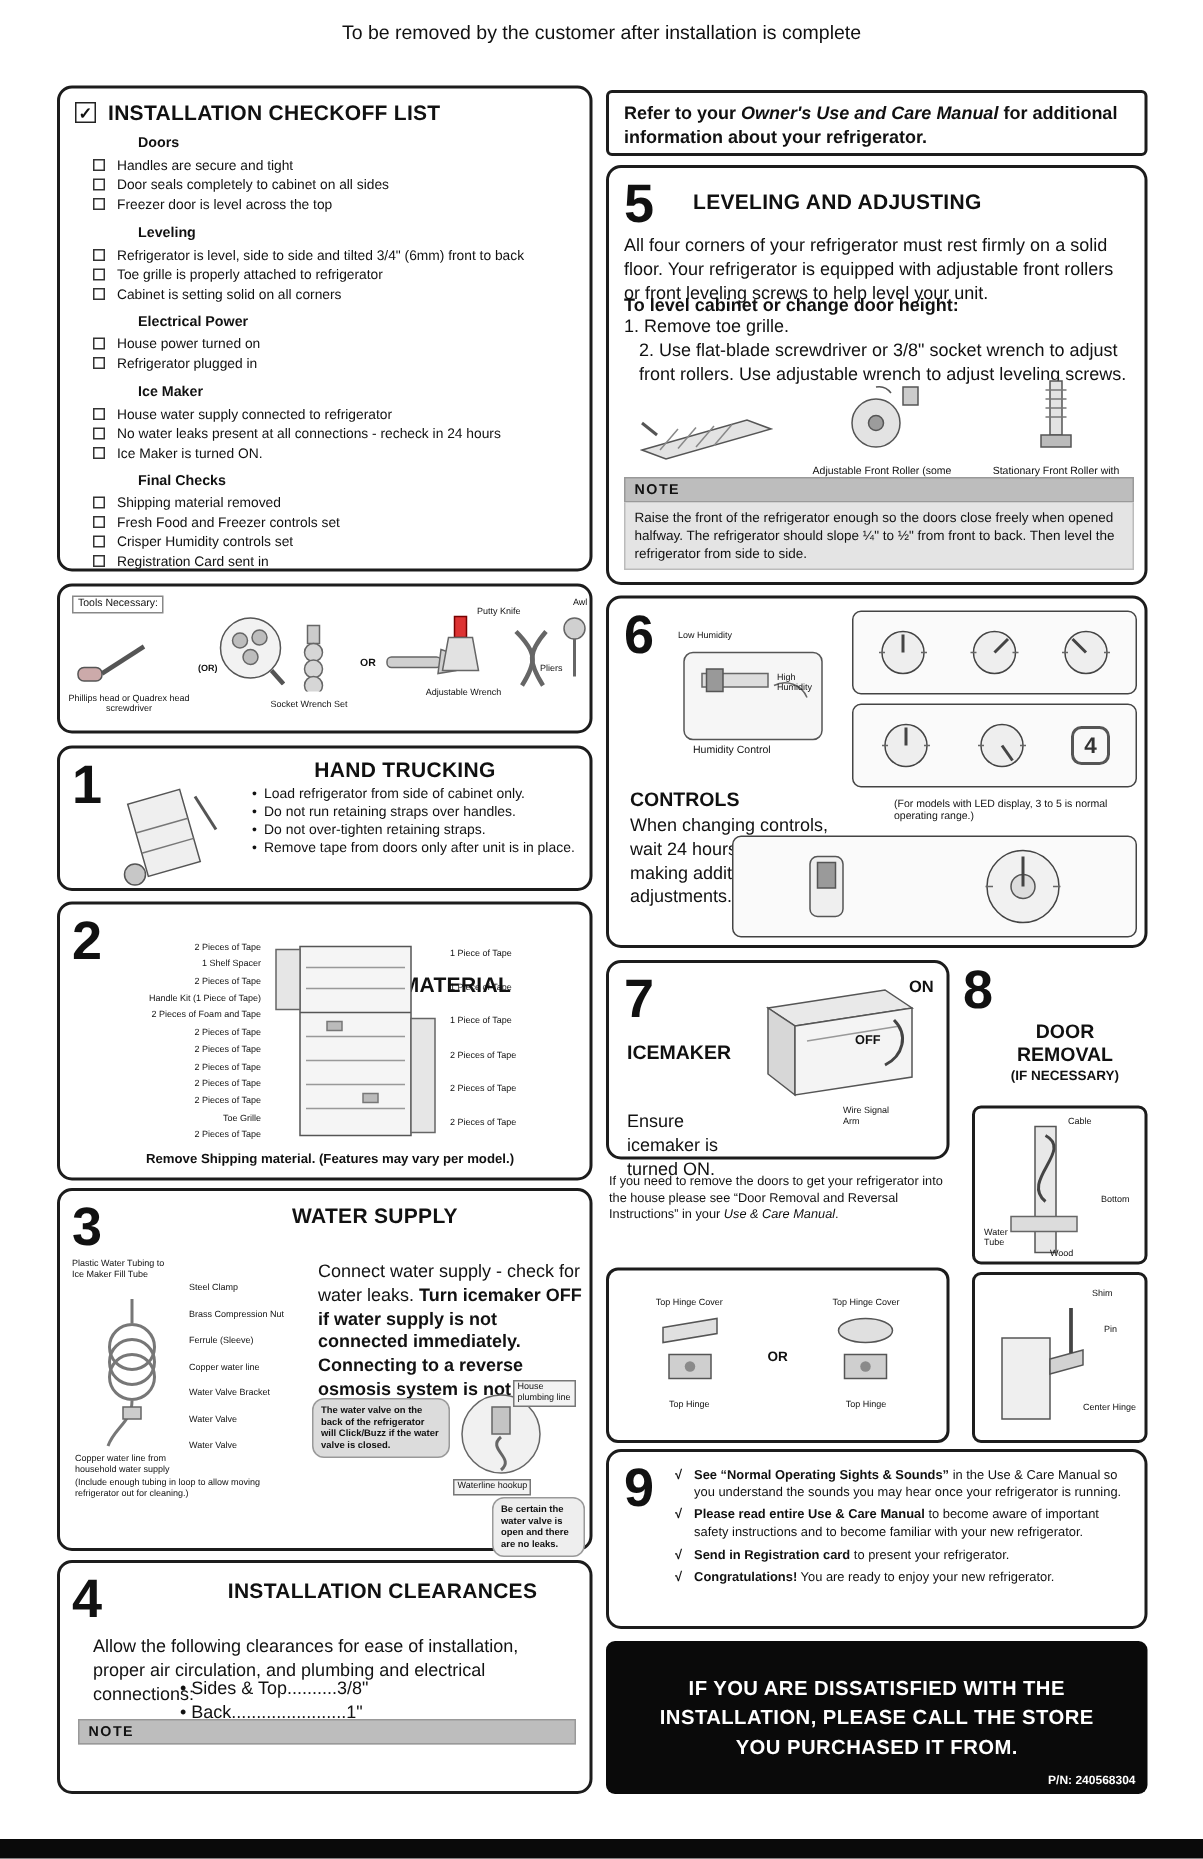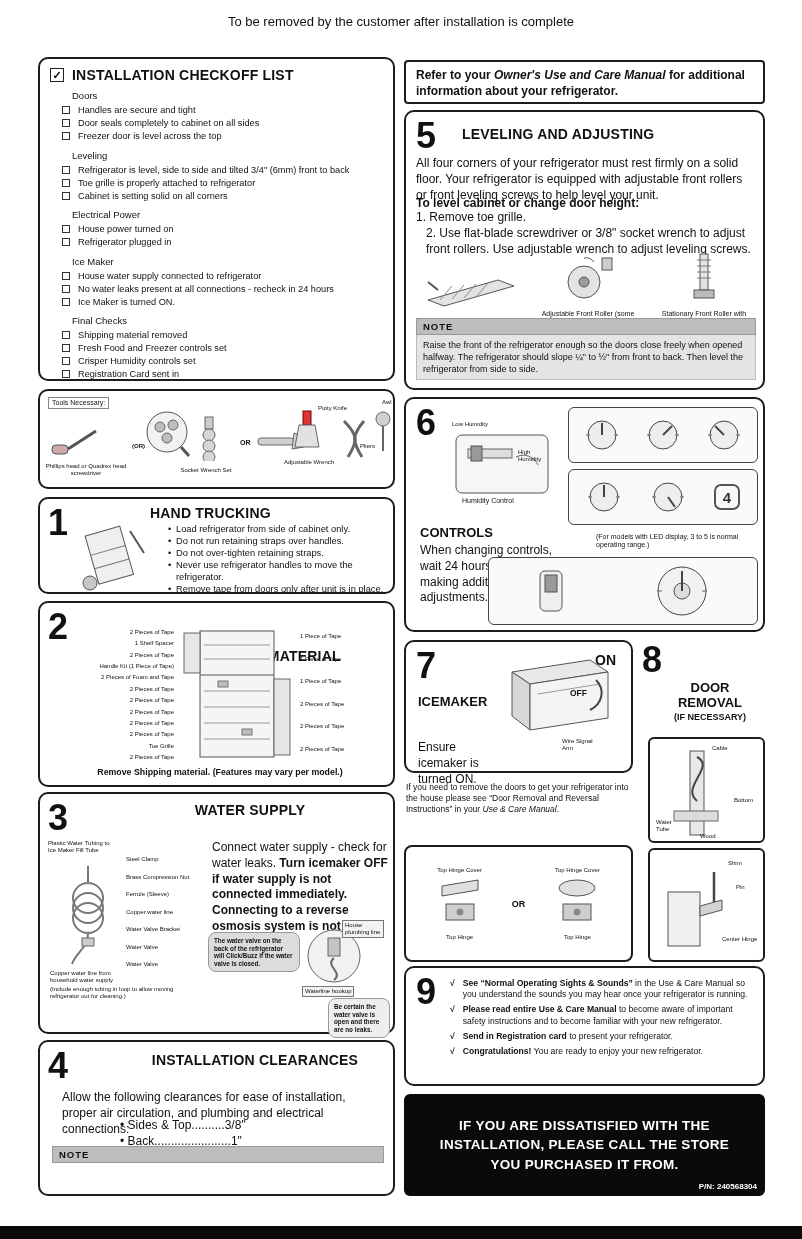--- a/index.html
+++ b/index.html
@@ -14,21 +14,21 @@
   .xs{font-size:8.5px;line-height:1.3;}
   .tiny{font-size:7px;line-height:1.2;}
   .micro{font-size:6px;line-height:1.15;}
   .bold{font-weight:bold;}
   .italic{font-style:italic;}
   .center{text-align:center;}
   .note-bar{background:#bdbdbd;font-weight:bold;font-size:9.5px;padding:2px 6px;letter-spacing:1px;border:1px solid #999;}
   .note-body{background:#e4e4e4;font-size:9px;padding:4px 6px;line-height:1.35;border:1px solid #bbb;border-top:none;}
   .cb{display:inline-block;width:8px;height:8px;border:1px solid #333;margin-right:8px;margin-top:1px;flex:none;background:#fff;}
   .co-item{display:flex;align-items:flex-start;font-size:9.2px;line-height:1.25;margin:1.5px 0 1.5px 12px;}
-  .co-heading{font-weight:normal;font-size:9.5px;margin:7px 0 4px 22px;}
+  .co-heading{font-weight:bold;font-size:9.5px;margin:7px 0 4px 42px;}
   .bullets .b-item{font-size:9.3px;line-height:1.3;padding-left:8px;position:relative;}
   .bullets .b-item::before{content:"•";position:absolute;left:0;top:0;}
   .chk-row{display:flex;align-items:flex-start;font-size:8.6px;line-height:1.3;margin:4px 0;}
   .chk-row .root{font-weight:bold;margin-right:8px;flex:none;}
   .lbl-stack{display:flex;flex-direction:column;justify-content:space-between;}
   .fig-cap{font-size:7px;line-height:1.2;text-align:center;margin-top:2px;}
   .box-lbl{border:1px solid #777;background:#f3f3f3;padding:1px 2px;display:inline-block;}
   .bubble{background:#dcdcdc;border:1px solid #999;border-radius:8px;padding:4px 5px;font-weight:bold;font-size:6.3px;line-height:1.2;}
   .led{width:26px;height:26px;border:2px solid #555;border-radius:7px;display:flex;align-items:center;justify-content:center;font-size:15px;font-weight:bold;background:#f8f8f8;color:#333;}
   .knobbox{border:1.5px solid #444;border-radius:6px;background:#fafafa;display:flex;align-items:center;justify-content:space-around;padding:3px;}
@@ -153,35 +153,34 @@
   <div class="abs micro" style="left:320px;top:52px;">Pliers</div>
   <svg class="abs" style="left:334px;top:20px;" width="18" height="42">
     <circle cx="9" cy="8" r="7" fill="#d0d0d0" stroke="#666"></circle>
     <line x1="9" y1="15" x2="9" y2="40" stroke="#666" stroke-width="2"></line>
   </svg>
   <div class="abs micro" style="left:342px;top:8px;">Awl</div>
 </div>
 
 <div class="panel" style="left:38px;top:497px;width:357px;height:97px;padding:4px 8px;">
   <div class="abs num" style="left:8px;top:6px;">1</div>
-  <div class="abs sec-title" style="left:110px;top:6px;width:240px;">HAND TRUCKING</div>
+  <div class="abs sec-title" style="left:110px;top:6px;width:240px;text-align:center;">HAND TRUCKING</div>
   <svg class="abs" style="left:36px;top:24px;" width="76" height="68">
     <g transform="rotate(-16 38 34)">
       <rect x="16" y="6" width="36" height="50" fill="#efefef" stroke="#555"></rect>
       <line x1="16" y1="26" x2="52" y2="26" stroke="#777"></line>
       <line x1="16" y1="40" x2="52" y2="40" stroke="#777"></line>
     </g>
     <circle cx="14" cy="60" r="7" fill="#c7c7c7" stroke="#555"></circle>
     <line x1="54" y1="8" x2="68" y2="30" stroke="#555" stroke-width="2"></line>
   </svg>
   <div class="abs bullets" style="left:128px;top:24px;width:222px;">
     <div class="b-item">Load refrigerator from side of cabinet only.</div>
     <div class="b-item">Do not run retaining straps over handles.</div>
     <div class="b-item">Do not over-tighten retaining straps.</div>
-    <div class="b-item">Never use refrigerator handles to move the refrigerator.</div>
     <div class="b-item">Remove tape from doors only after unit is in place.</div>
   </div>
 </div>
 
 <div class="panel" style="left:38px;top:601px;width:357px;height:186px;padding:4px 8px;">
   <div class="abs num" style="left:8px;top:6px;">2</div>
   <div class="abs sec-title" style="left:108px;top:6px;width:240px;text-align:center;margin-top:39px;">SHIPPING MATERIAL</div>
   <div class="abs lbl-stack" style="left:42px;top:26px;width:92px;height:132px;text-align:right;">
     <span class="micro">2 Pieces of Tape</span>
     <span class="micro">1 Shelf Spacer</span>
@@ -391,21 +390,21 @@
 
 <div class="panel" style="left:404px;top:640px;width:229px;height:133px;">
   <div class="abs num" style="left:10px;top:6px;">7</div>
   <svg class="abs" style="left:88px;top:8px;" width="120" height="88">
     <polygon points="18,22 96,10 114,22 36,34" fill="#e9e9e9" stroke="#555"></polygon>
     <polygon points="18,22 36,34 36,80 18,66" fill="#d7d7d7" stroke="#555"></polygon>
     <polygon points="36,34 114,22 114,68 36,80" fill="#f4f4f4" stroke="#555"></polygon>
     <line x1="44" y1="44" x2="106" y2="34" stroke="#999"></line>
     <path d="M102 30 C112 40 108 54 96 60" fill="none" stroke="#444" stroke-width="2"></path>
   </svg>
-  <div class="abs bold" style="left:189px;top:10px;font-size:14px;">ON</div>
+  <div class="abs bold" style="left:200px;top:10px;font-size:11px;">ON</div>
   <div class="abs bold" style="left:164px;top:46px;font-size:8.5px;">OFF</div>
   <div class="abs micro" style="left:156px;top:96px;width:40px;">Wire Signal Arm</div>
   <div class="abs sec-title-sm" style="left:12px;top:52px;">ICEMAKER</div>
   <div class="abs small" style="left:12px;top:98px;width:76px;">Ensure icemaker is turned ON.</div>
 </div>
 
 <div class="abs xs" style="left:406px;top:782px;width:226px;">
   <span>If you need to remove the doors to get your refrigerator into the house please see “Door Removal and Reversal Instructions” in your </span><span class="italic">Use &amp; Care Manual</span><span>.</span>
 </div>
 

